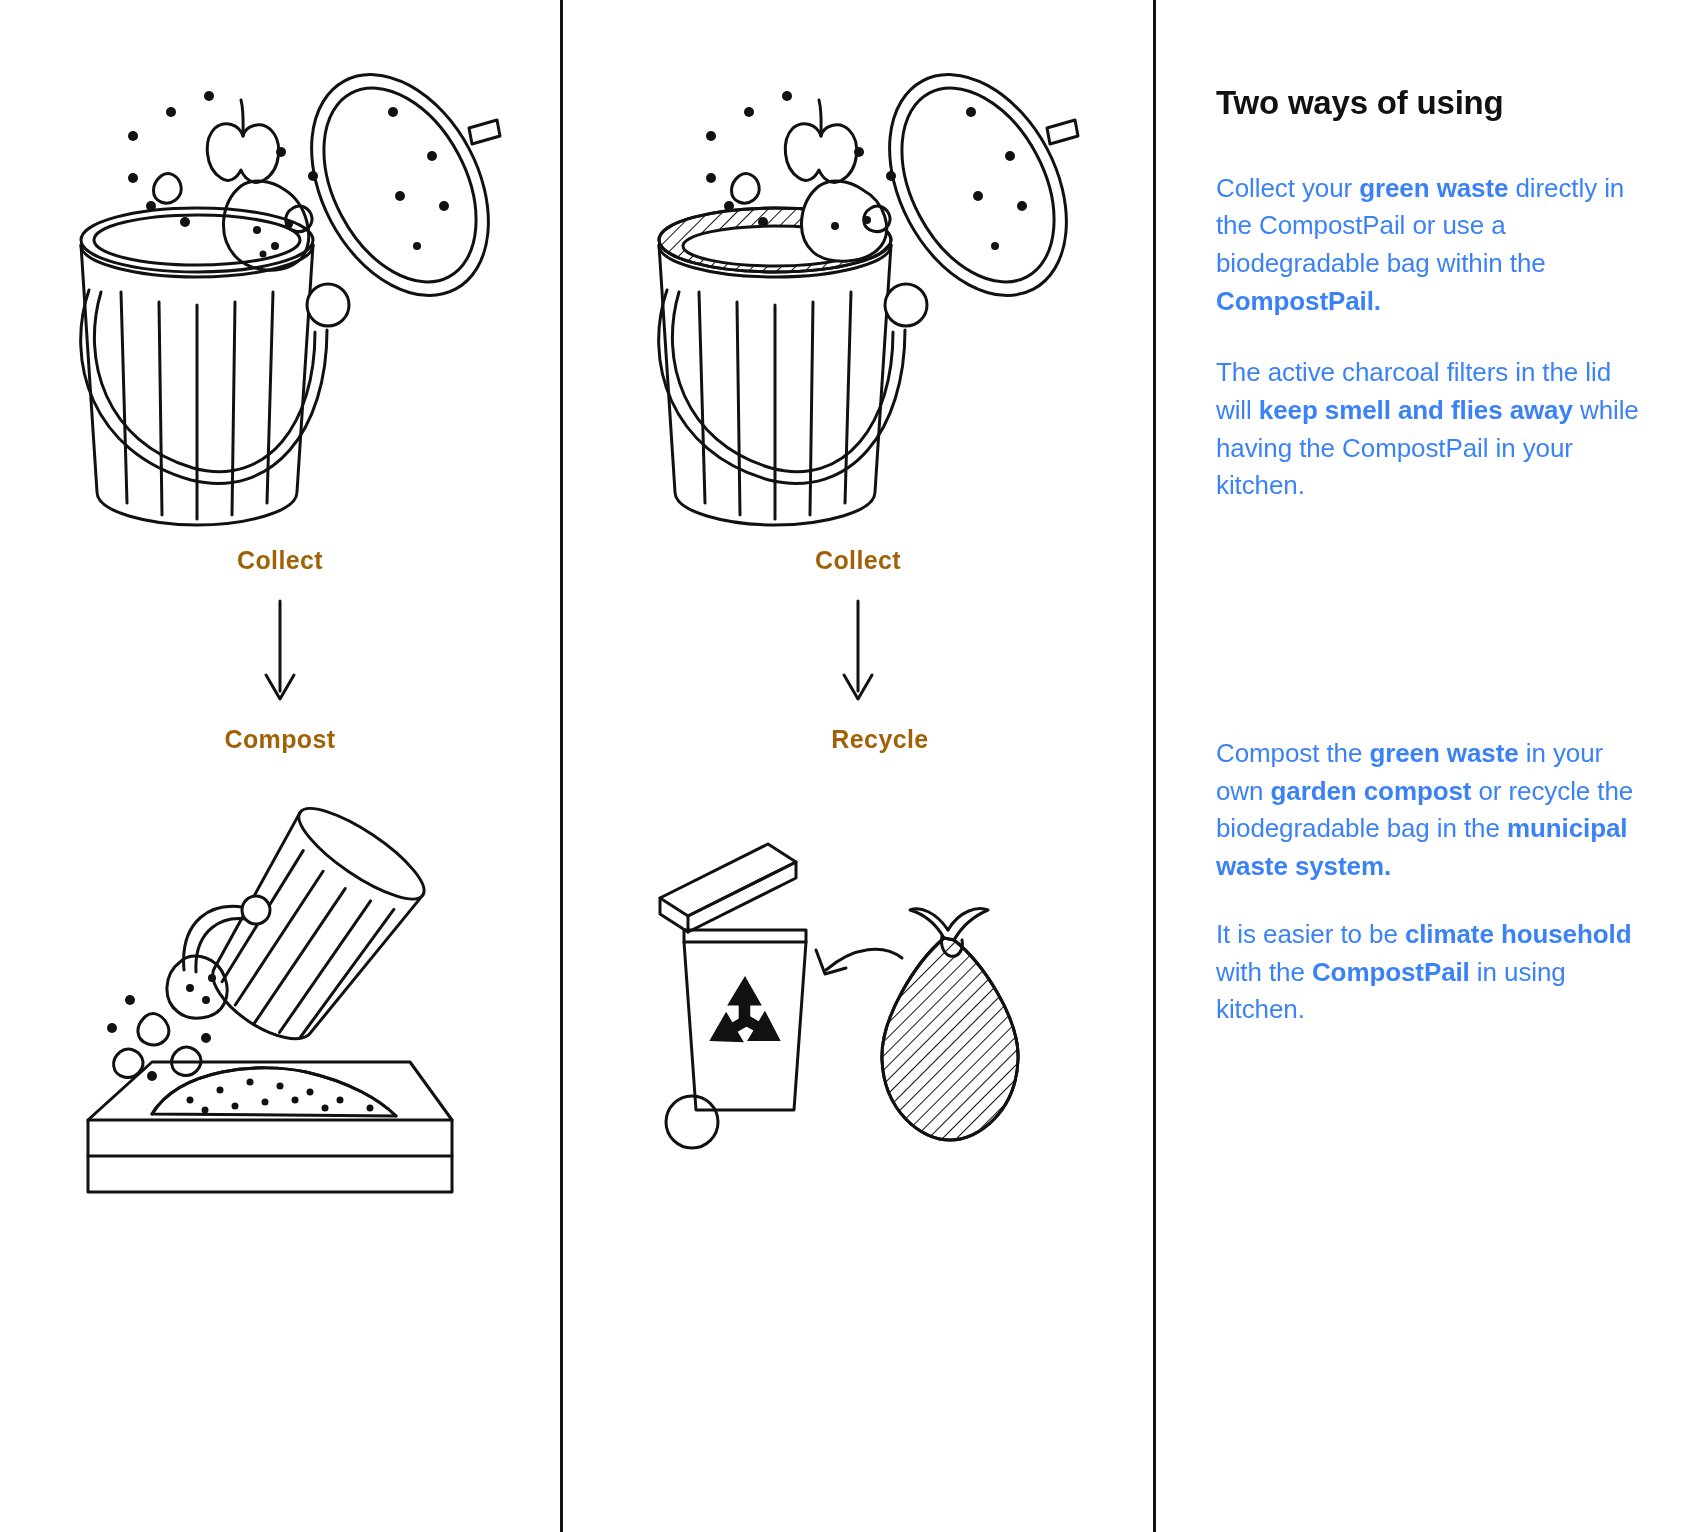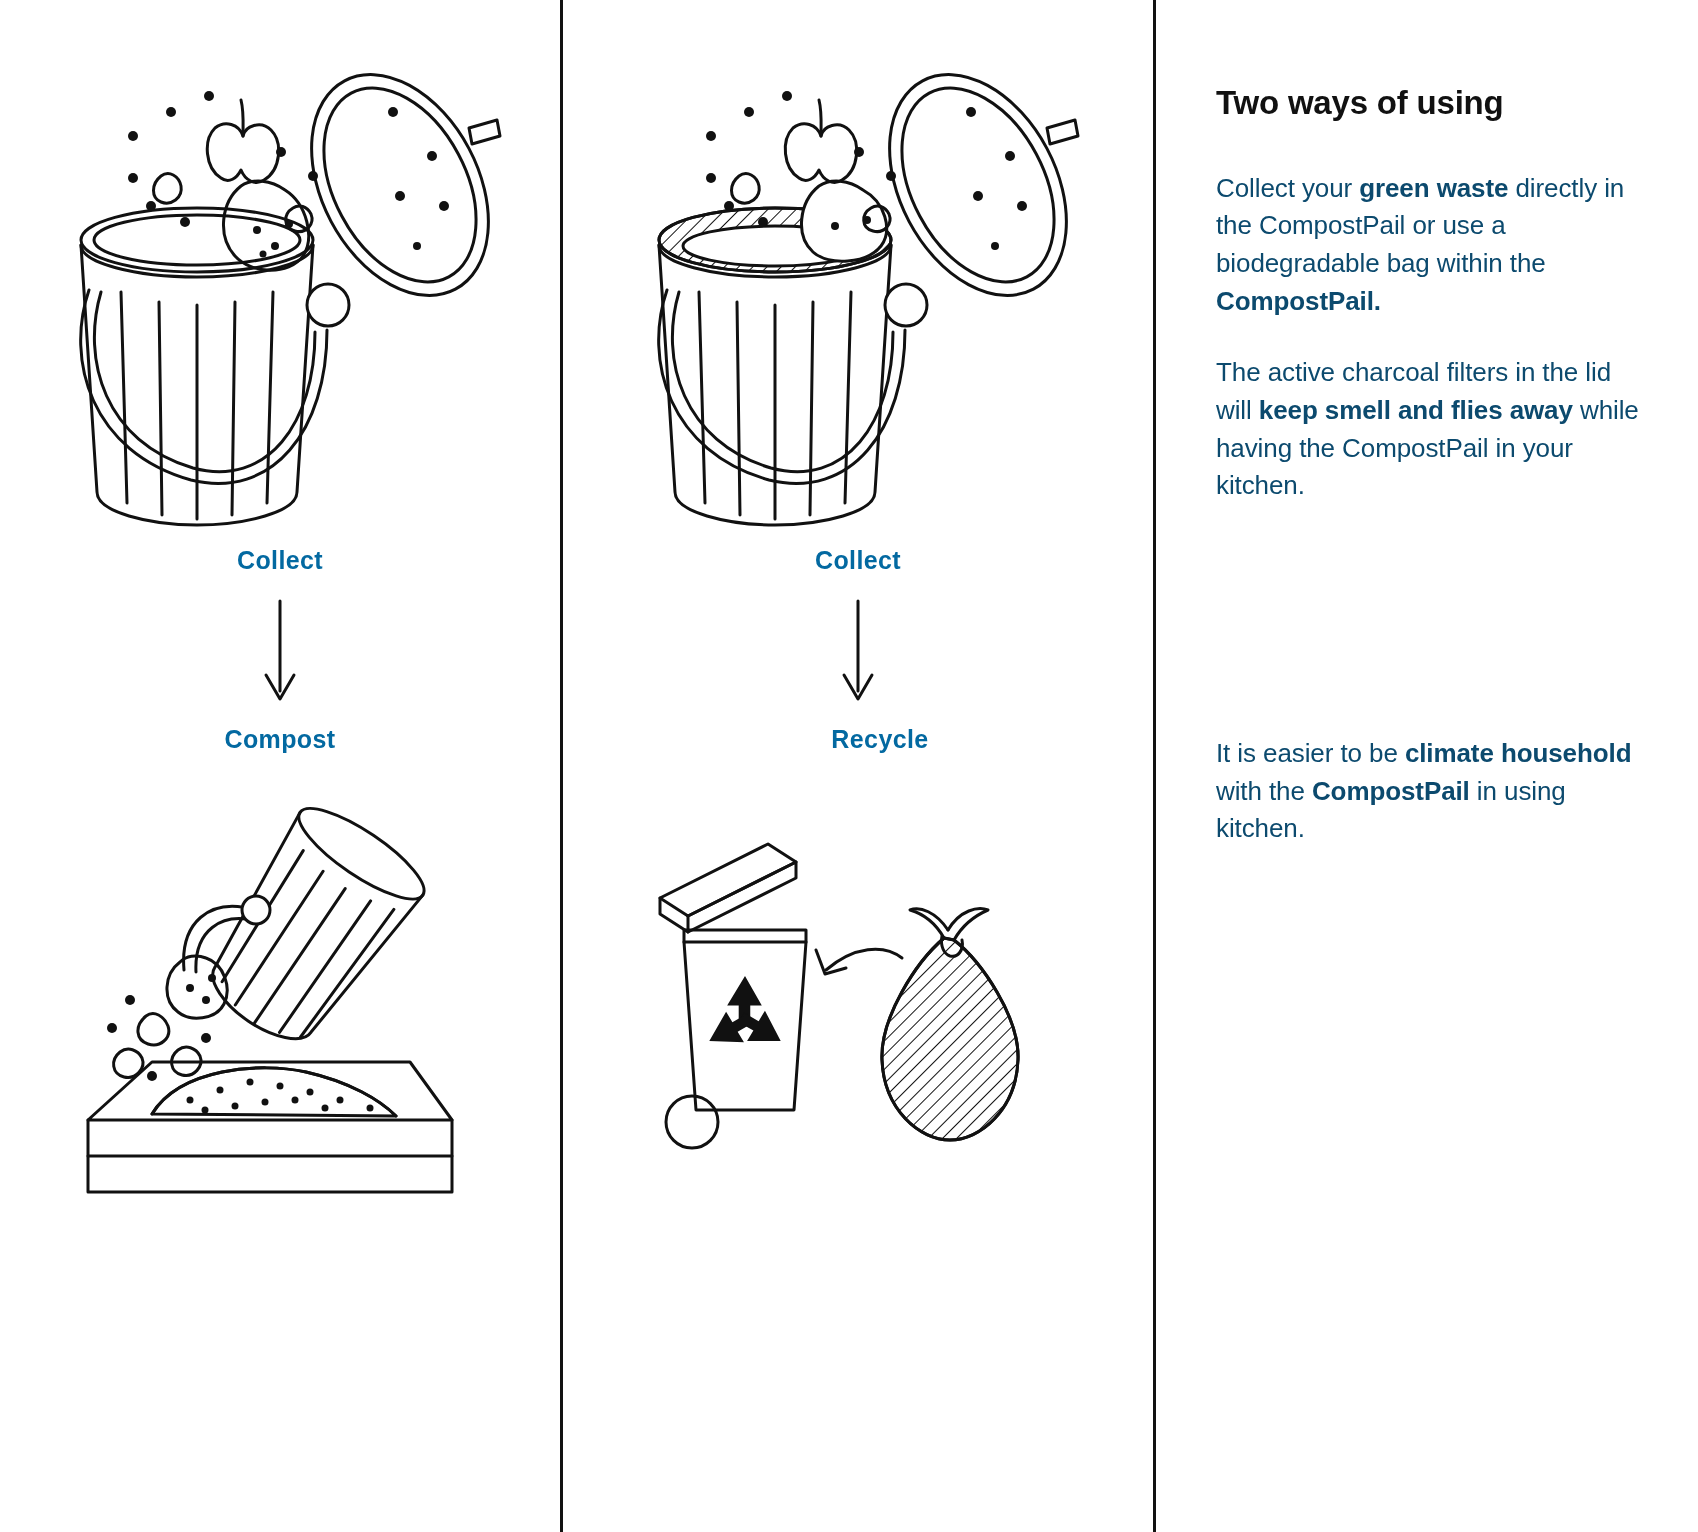--- a/index.html
+++ b/index.html
@@ -50,21 +50,21 @@
     text-align: center;
   }
   .illus {
     display: block;
     margin: 0 auto;
   }
   .step-label {
     font-weight: bold;
     font-size: 25px;
     letter-spacing: 0.4px;
-    color: #0369a1;
+    color: #a16207;
     margin-top: 6px;
   }
   .arrow-wrap {
     display: flex;
     justify-content: center;
     align-items: center;
     margin: 24px 0 20px 0;
   }
 
   
@@ -73,21 +73,21 @@
     line-height: 1.26;
     font-weight: bold;
     margin: 0 0 46px 0;
     letter-spacing: -0.2px;
     color: #111111;
   }
   .para {
     font-size: 26px;
     line-height: 1.45;
     margin: 0 0 34px 0;
-    color: #0c4a6e;
+    color: #3b82f6;
     letter-spacing: -0.1px;
   }
   .para b { font-weight: bold; }
   .gap-block { height: 196px; }
   .tight { margin-bottom: 30px; }
 
   .svg-ink {
     fill: none;
     stroke: #111111;
     stroke-width: 3;
@@ -352,16 +352,17 @@
   <div class="col col-text">
     <h1 class="headline">
       <span>Two ways of using</span><br>
     </h1>
 
     <p class="para"><span>Collect your </span><b>green waste</b><span> directly in the CompostPail or use a biodegradable bag within the </span><b>CompostPail.</b></p>
     <p class="para"><span>The active charcoal filters in the lid will </span><b>keep smell and flies away</b><span> while having the CompostPail in your kitchen.</span></p>
 
     <div class="gap-block"></div>
 
+    <p class="para tight"><span>Compost the </span><b>green waste</b><span> in your own </span><b>garden compost</b><span> or recycle the biodegradable bag in the </span><b>municipal waste system.</b></p>
     <p class="para"><span>It is easier to be </span><b>climate household</b><span> with the </span><b>CompostPail</b><span> in using kitchen.</span></p>
   </div>
 
 </div>
 
 </body></html>

